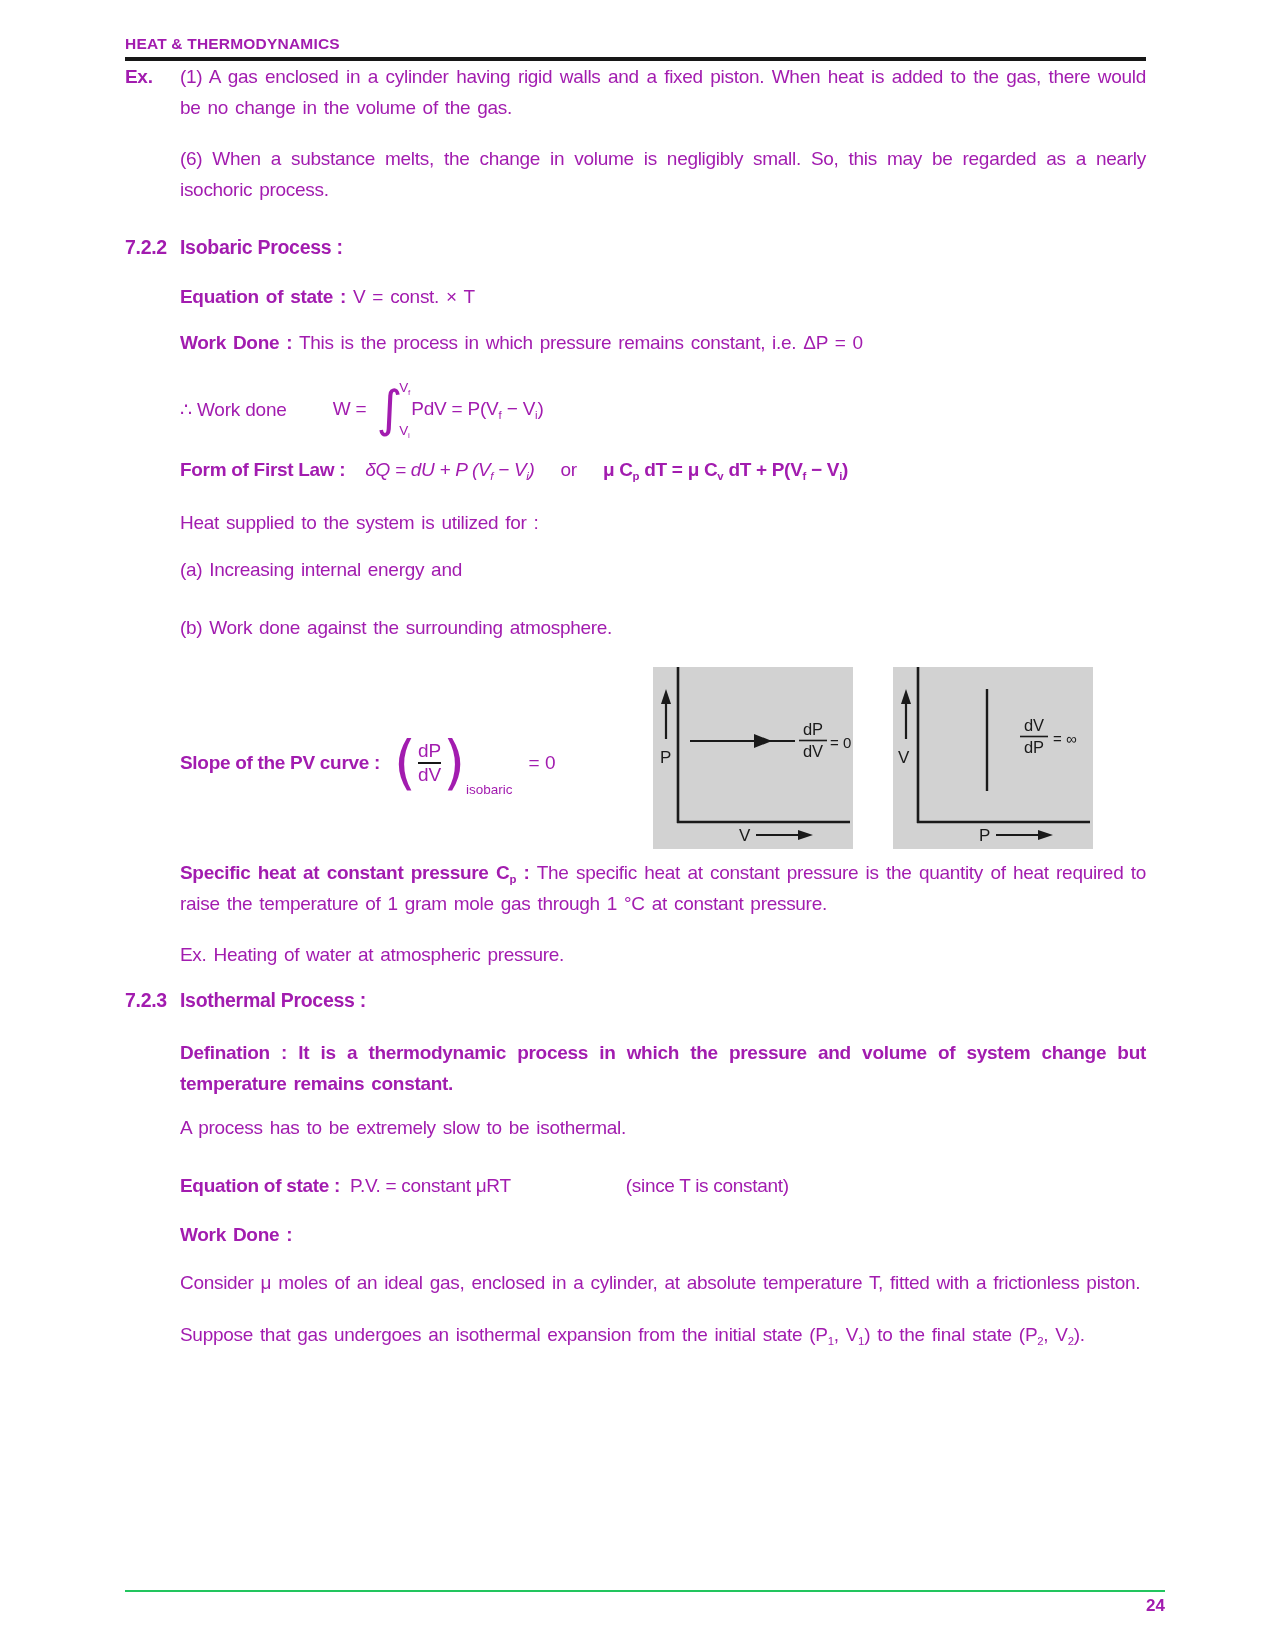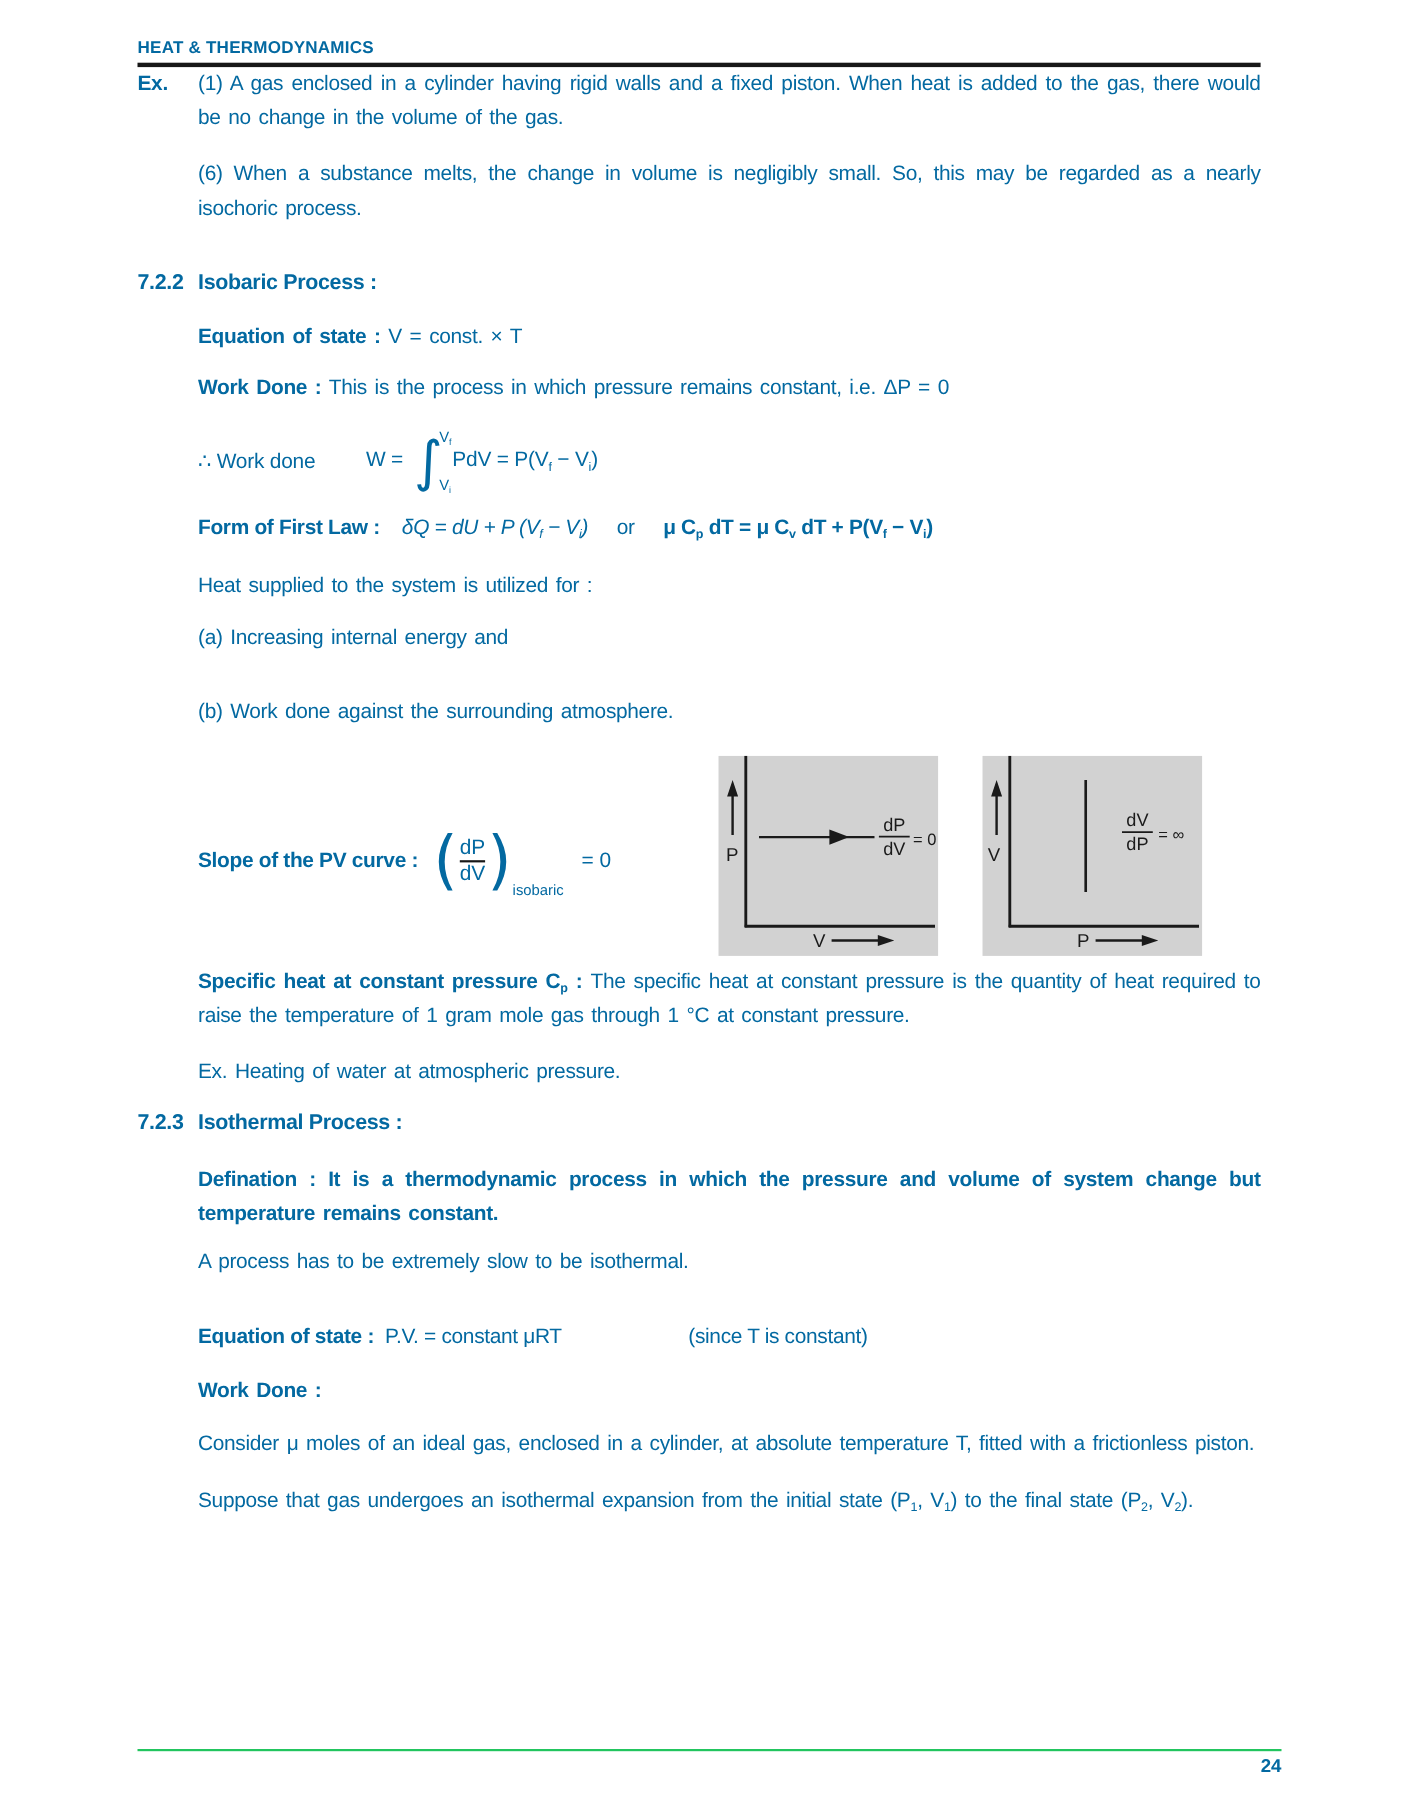--- a/index.html
+++ b/index.html
@@ -1,20 +1,20 @@
 <!DOCTYPE html>
 <html><head>
 <meta charset="utf-8">
 <style>
   html,body { margin:0; padding:0; background:#ffffff; }
   .page {
     position:relative;
     width:1275px; height:1650px;
     background:#ffffff;
-    color:#0369a1;
+    color:#a21caf;
     font-family:"Liberation Sans","DejaVu Sans",sans-serif;
     overflow:hidden;
   }
   .content { position:absolute; left:125px; top:36px; width:1021px; }
 
   .doc-header {
     font-size:15.5px; font-weight:bold; line-height:16px;
     letter-spacing:0.2px;
     padding-bottom:5px;
     border-bottom:4px solid #171717;
@@ -34,21 +34,21 @@
 
   .sec-heading { display:flex; font-size:19.5px; font-weight:bold; line-height:31px; letter-spacing:-0.3px; }
   .sec-num { flex:0 0 55px; }
 
   .bold { font-weight:bold; }
 
   sub { font-size:0.6em; vertical-align:-0.35em; line-height:0; }
 
   
   .mt0{margin-top:0;} .mt8{margin-top:8px;} .mt13{margin-top:13px;} .mt15{margin-top:15px;}
-  .mt16{margin-top:16px;} .mt17{margin-top:17px;} .mt18{margin-top:18px;} .mt19{margin-top:37px;}
+  .mt16{margin-top:16px;} .mt17{margin-top:17px;} .mt18{margin-top:18px;} .mt19{margin-top:27px;}
   .mt20{margin-top:20px;} .mt21{margin-top:21px;} .mt22{margin-top:22px;} .mt24{margin-top:24px;}
 
   
   .formula-row { display:flex; align-items:center; margin-left:55px; font-size:19px; letter-spacing:-0.2px; height:60px; }
   .formula-row .gap40 { margin-left:46px; }
   .int-wrap { display:inline-flex; align-items:center; margin:0 1px 0 10px; }
   .int-sign { font-family:"DejaVu Sans",sans-serif; font-size:50px; line-height:50px; font-weight:normal; }
   .int-lims { display:inline-flex; flex-direction:column; justify-content:space-between; height:58px; font-size:13.5px; margin-left:-3px; }
   .int-top { margin-top:0; } .int-bottom { margin-bottom:0; }
 

